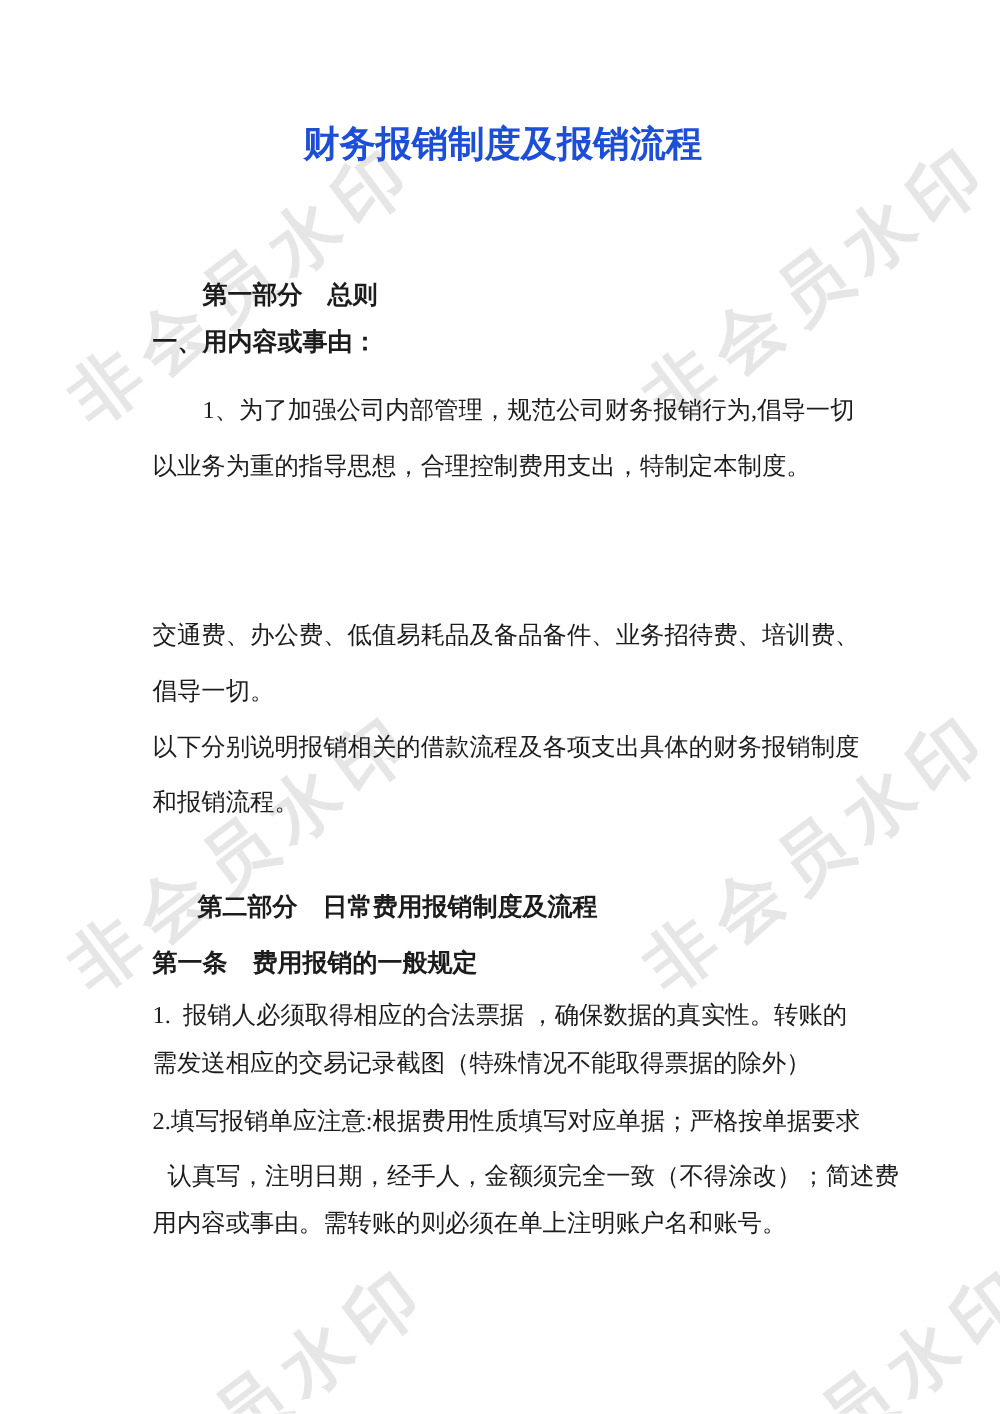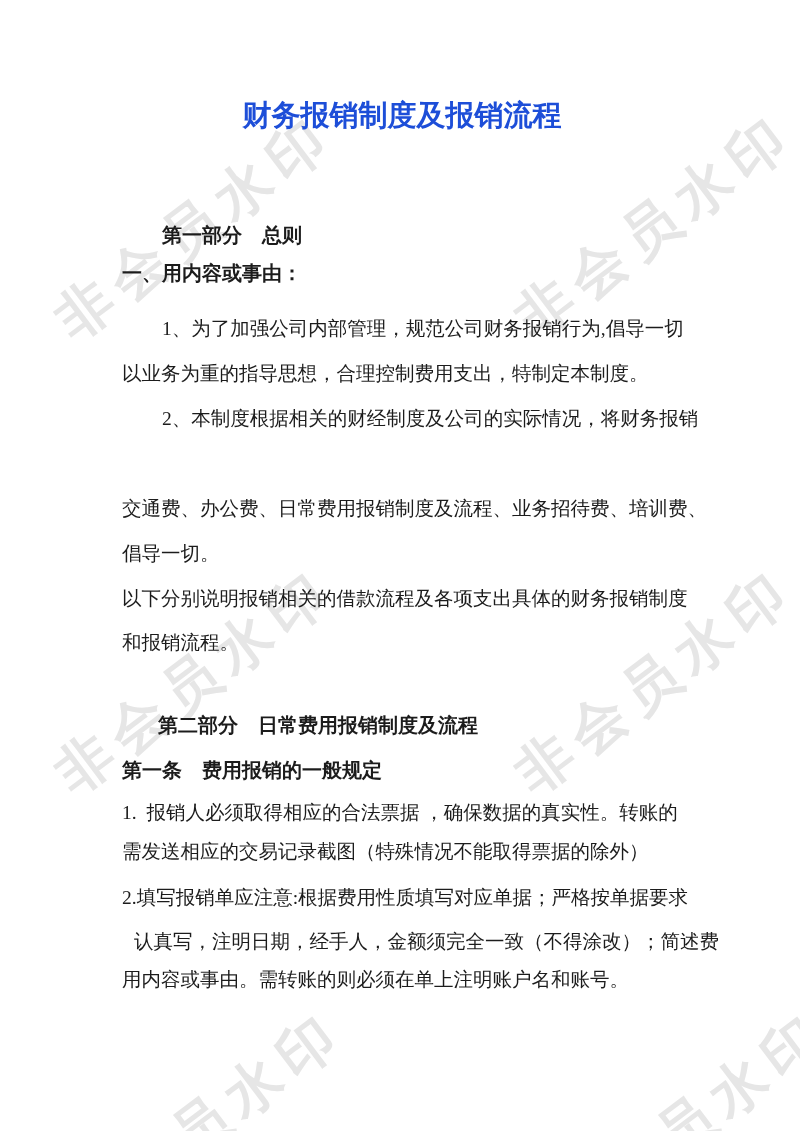--- a/index.html
+++ b/index.html
@@ -66,22 +66,21 @@
 
   <div class="content">
 
     <h1 class="title">财务报销制度及报销流程</h1>
 
     <div class="part-heading" style="top:222px; left:40px;">第一部分　总则</div>
     <div class="sub-heading" style="top:260px;">一、用内容或事由：</div>
 
     <div class="ln indent" style="top:317px;">1、为了加强公司内部管理，规范公司财务报销行为,倡导一切</div>
     <div class="ln" style="top:362px;">以业务为重的指导思想，合理控制费用支出，特制定本制度。</div>
-    <div class="ln indent" style="top:407px;">2、本制度根据相关的财经制度及公司的实际情况，将财务报销</div>
-    <div class="ln" style="top:497px;">交通费、办公费、日常费用报销制度及流程、业务招待费、培训费、</div>
+    <div class="ln" style="top:497px;">交通费、办公费、低值易耗品及备品备件、业务招待费、培训费、</div>
     <div class="ln" style="top:542px;">倡导一切。</div>
     <div class="ln" style="top:587px;">以下分别说明报销相关的借款流程及各项支出具体的财务报销制度</div>
     <div class="ln" style="top:631px;">和报销流程。</div>
 
     <div class="part-heading" style="top:712px; left:36px;">第二部分　日常费用报销制度及流程</div>
     <div class="sub-heading" style="top:757px;">第一条　费用报销的一般规定</div>
 
     <div class="ln" style="top:801px;">1.  报销人必须取得相应的合法票据 ，确保数据的真实性。转账的</div>
     <div class="ln" style="top:840px;">需发送相应的交易记录截图（特殊情况不能取得票据的除外）</div>
     <div class="ln" style="top:886px;">2.填写报销单应注意:根据费用性质填写对应单据；严格按单据要求</div>

